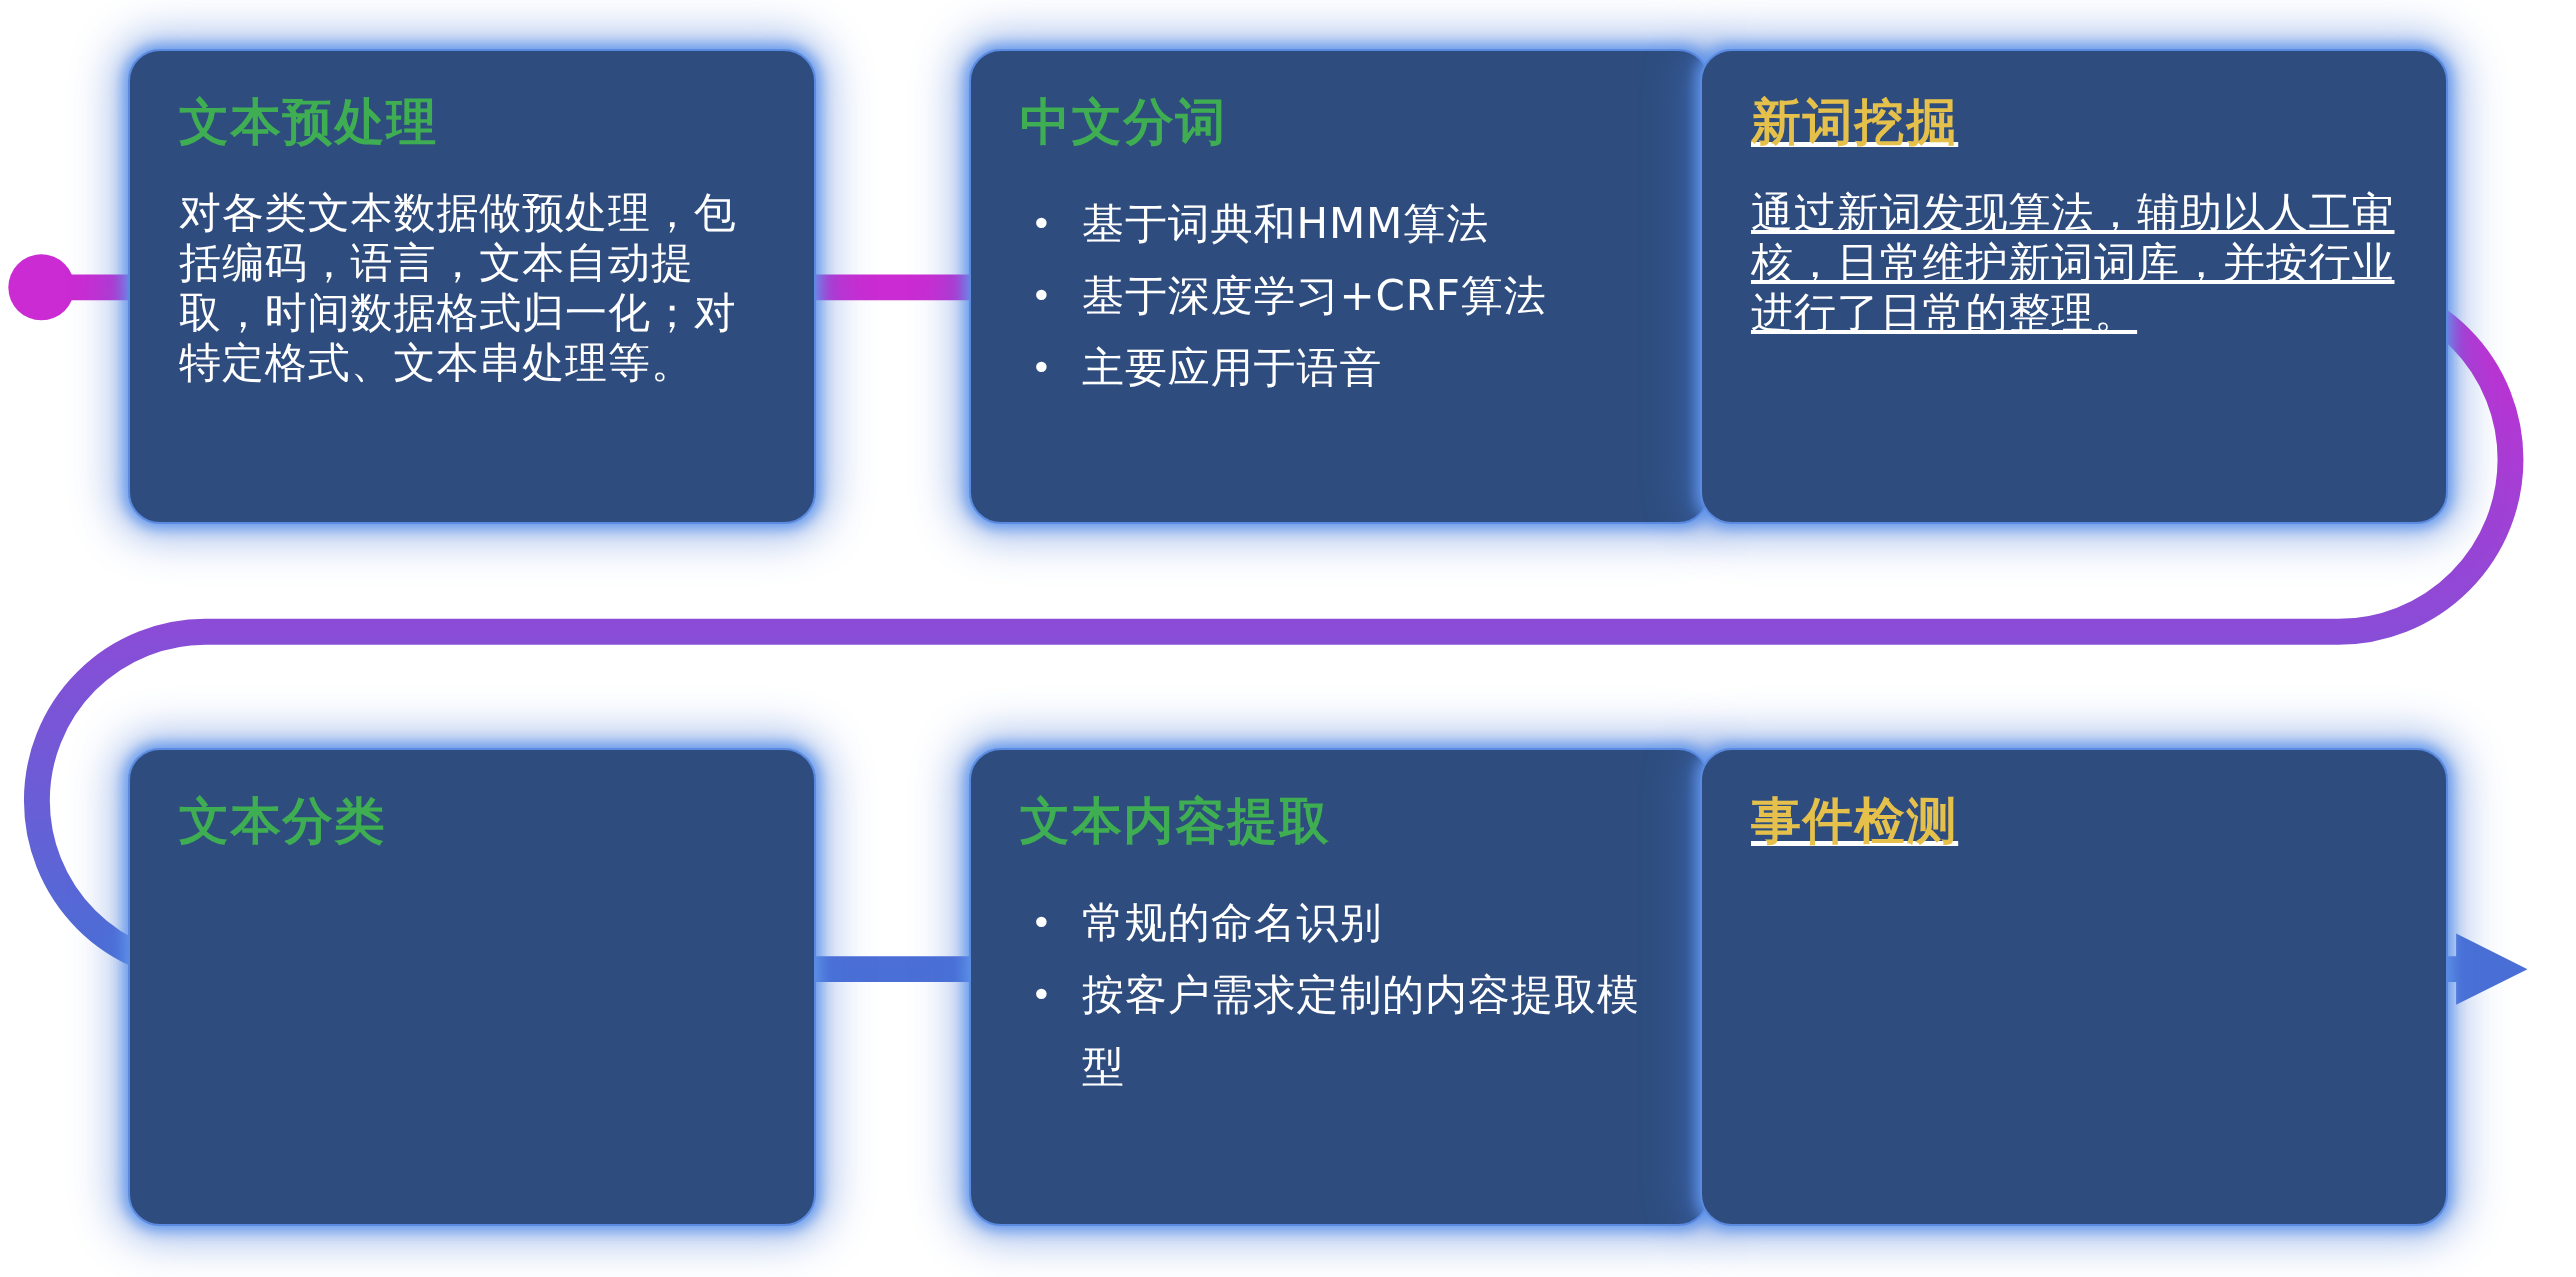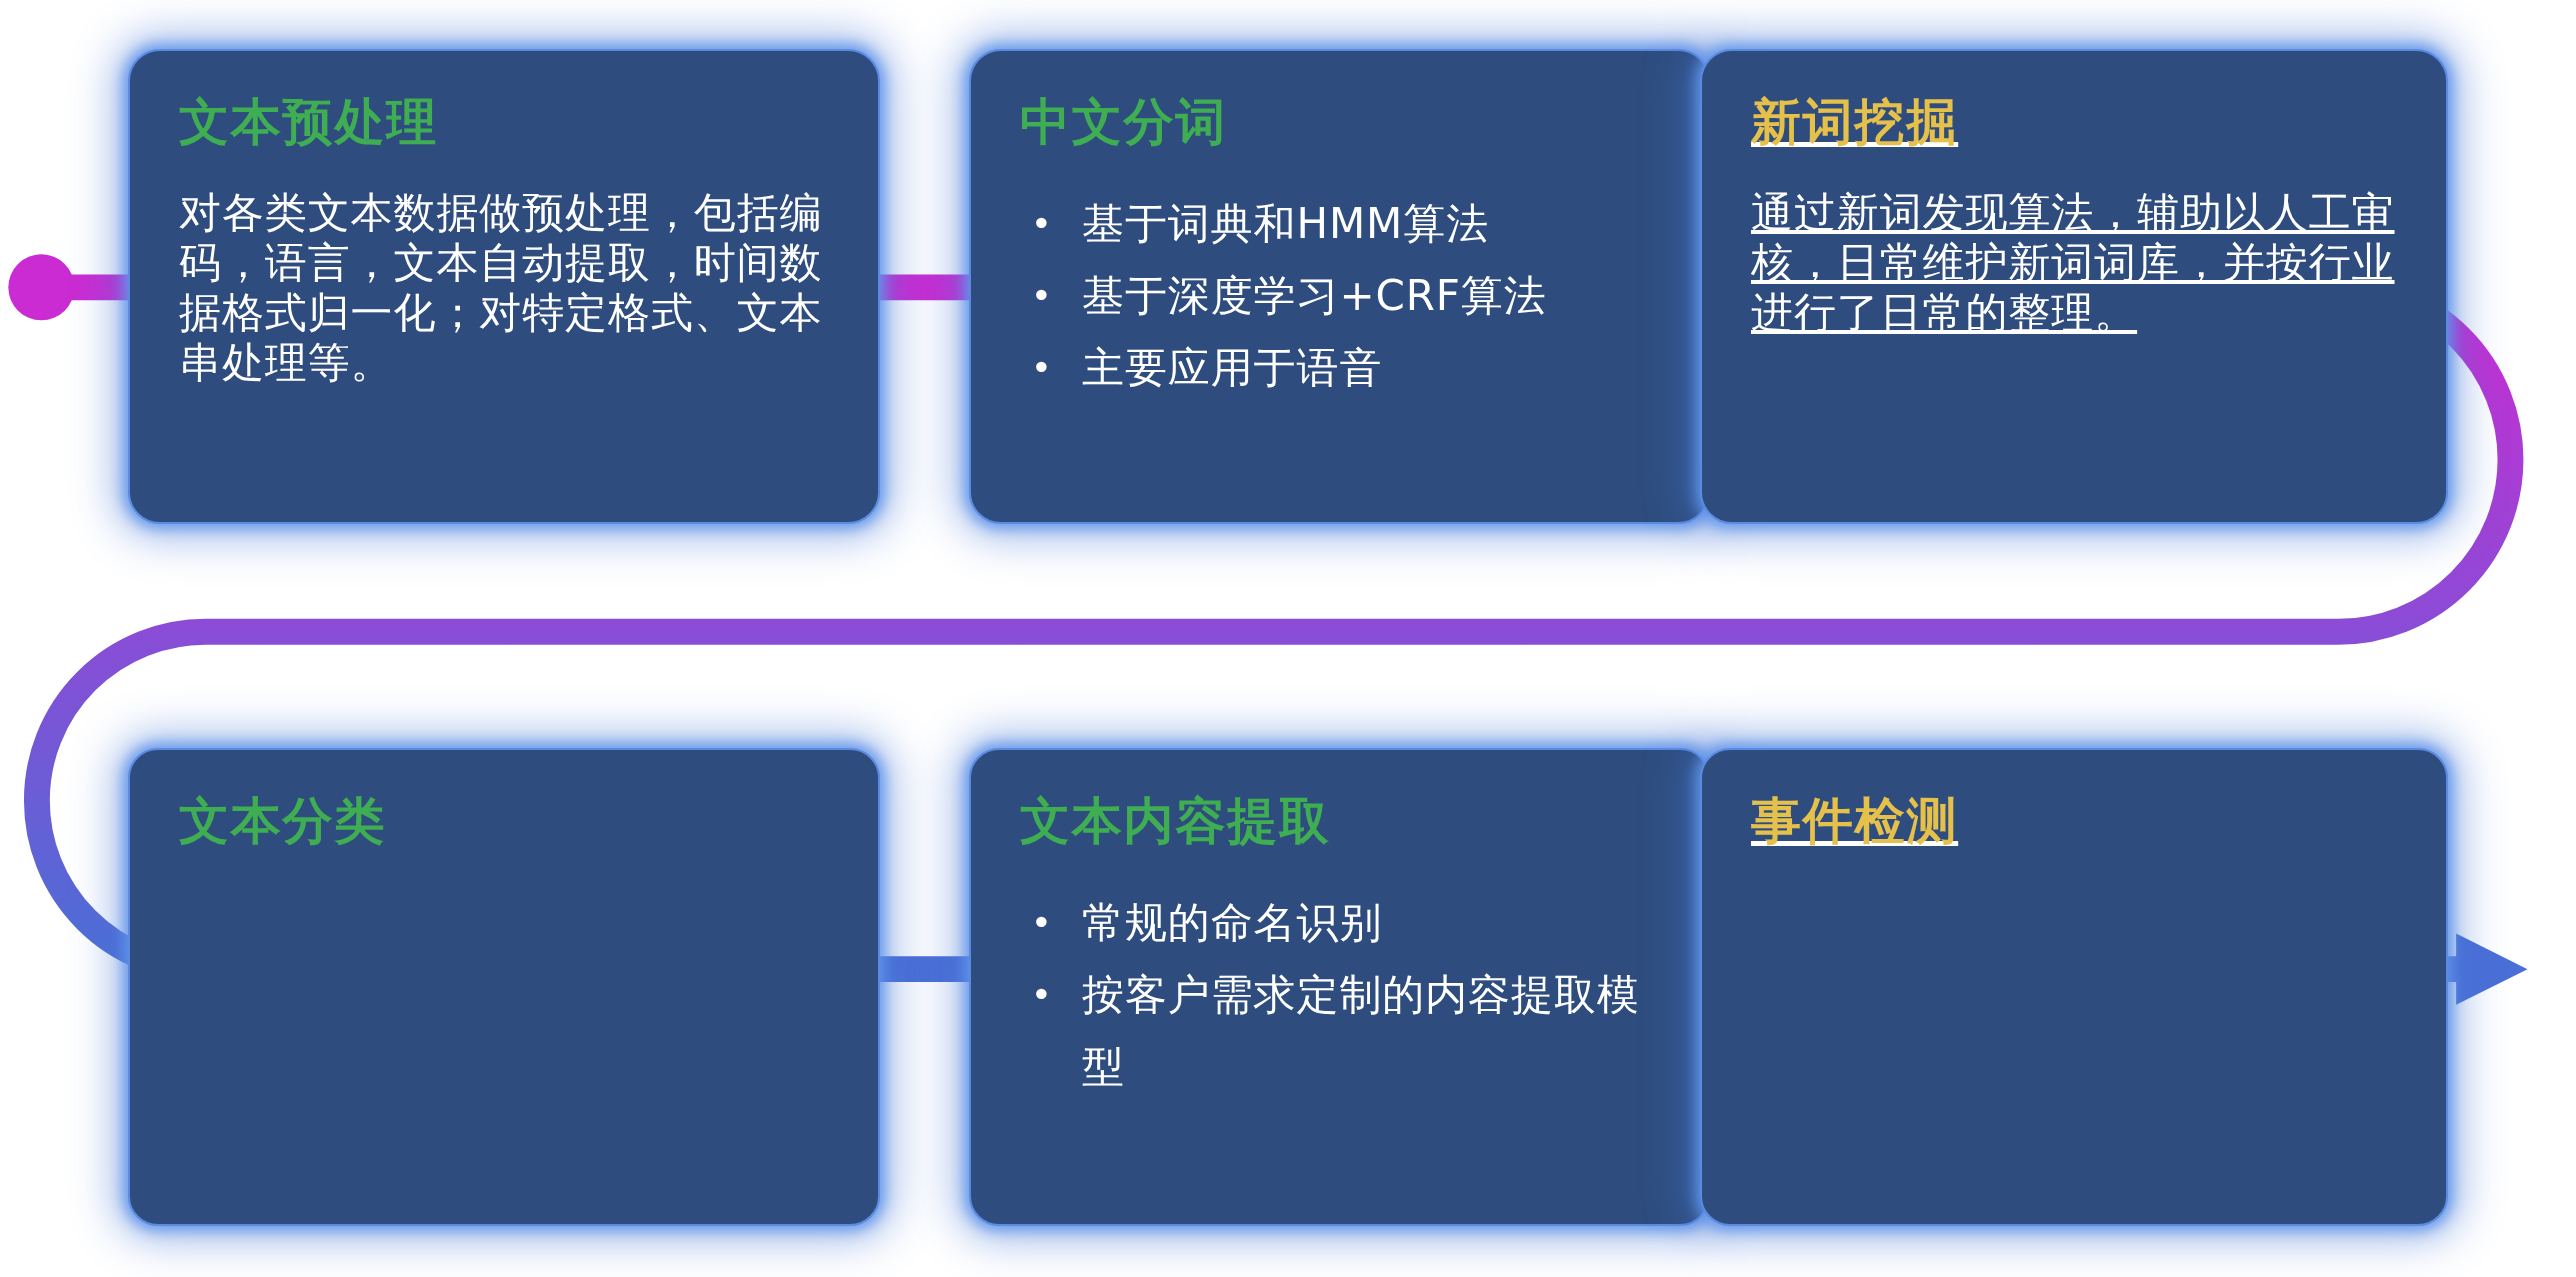--- a/index.html
+++ b/index.html
@@ -26,25 +26,25 @@
   .flow-svg{position:absolute;left:0;top:0;width:2576px;height:1277px;}
   .card{
     position:absolute;
     background:var(--card-bg);
     border:2.7px solid var(--card-border);
     border-radius:32px;
     box-shadow:0 0 12.5px 4.5px var(--glow-inner),0 0 41px 16px var(--glow-outer);
     padding:41px 49px;
     color:var(--body-text);
   }
-  .c1{left:128px;width:752px;}
+  .c1{left:128px;width:688px;}
   .c2{left:969px;width:741px;}
   .c3{left:1700px;width:748px;text-decoration:underline;}
   .r1{top:49px;height:475px;}
-  .r2{top:748px;height:478px;border-radius:30px;}
+  .r2{top:748px;height:478px;}
   .card-title{
     font-size:50px;
     font-weight:bold;
     letter-spacing:1.8px;
     margin-bottom:36px;
     line-height:1.2;
   }
   .title-green{color:var(--title-green);}
   .title-yellow{color:var(--title-yellow);}
   .card-body{

